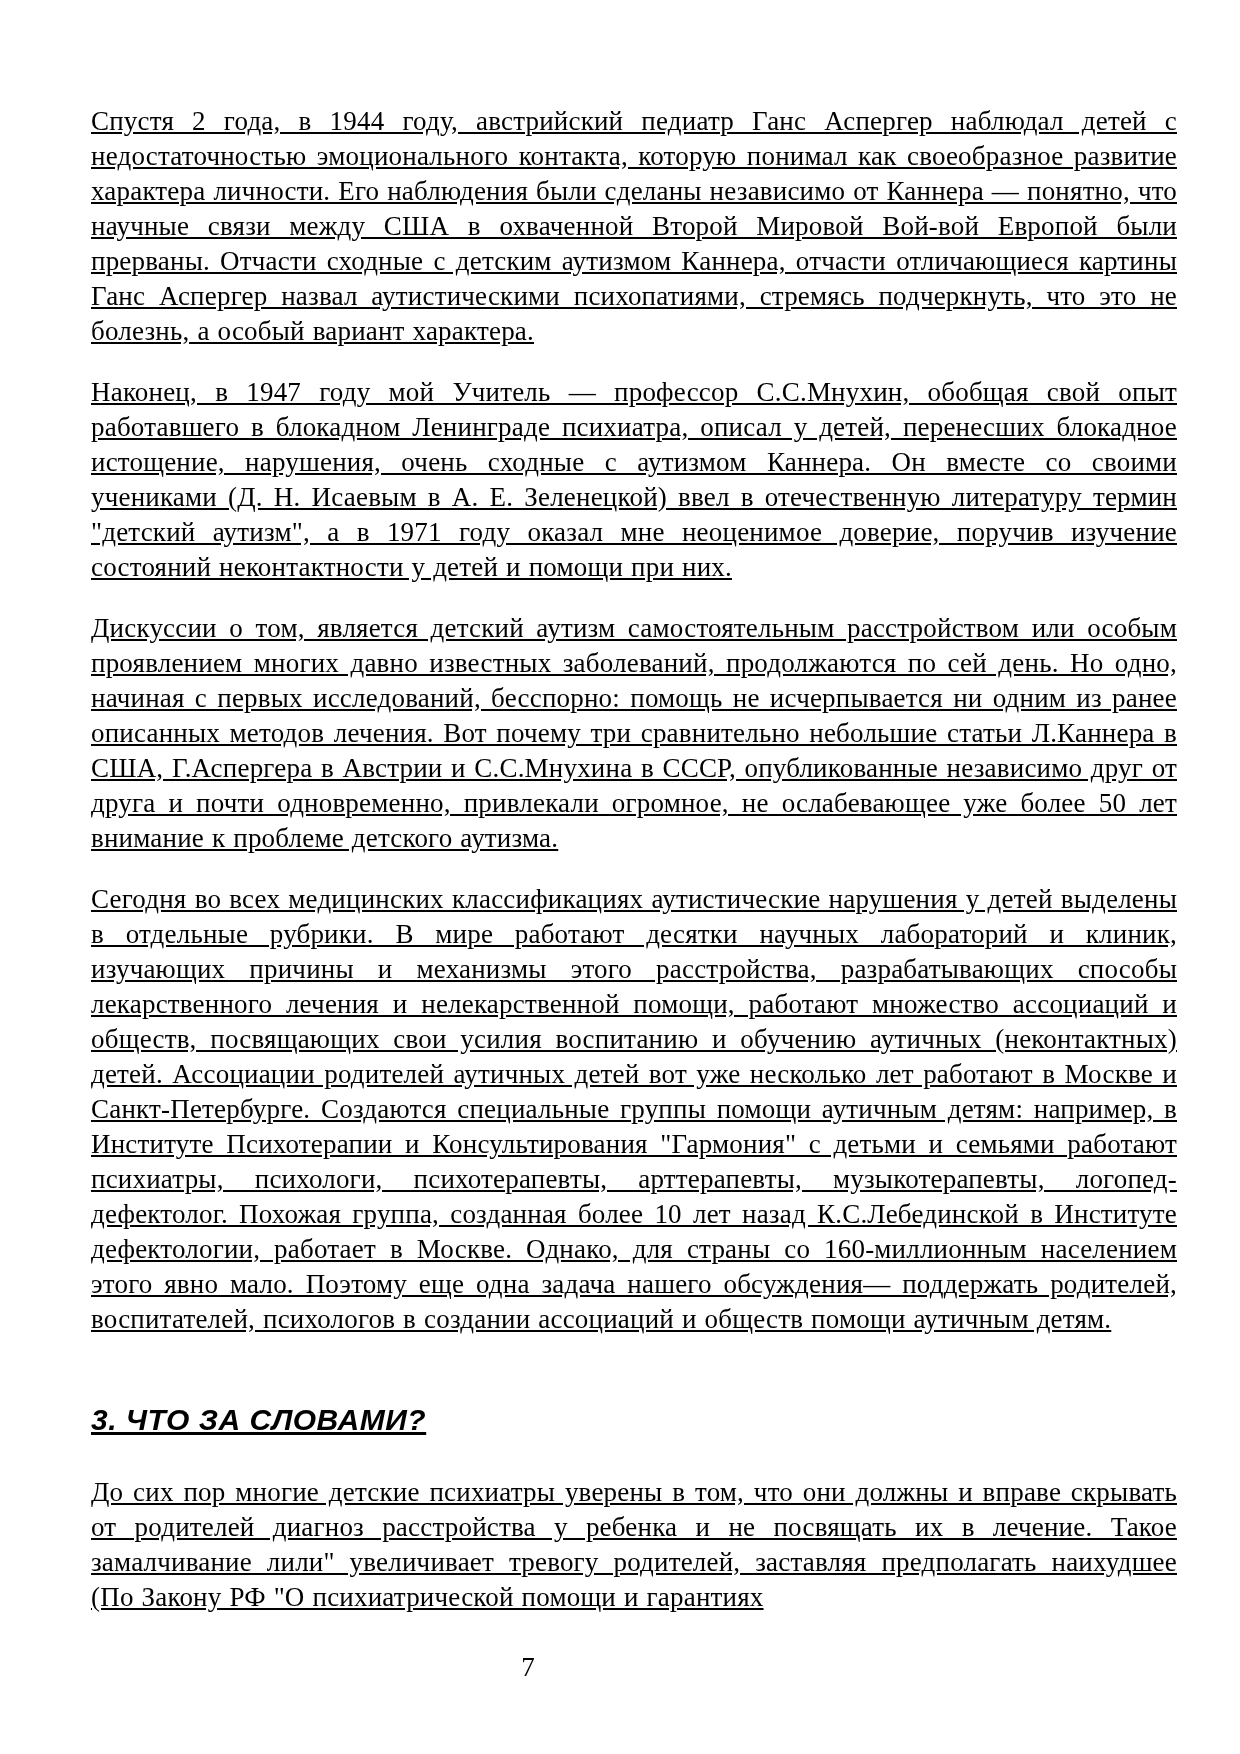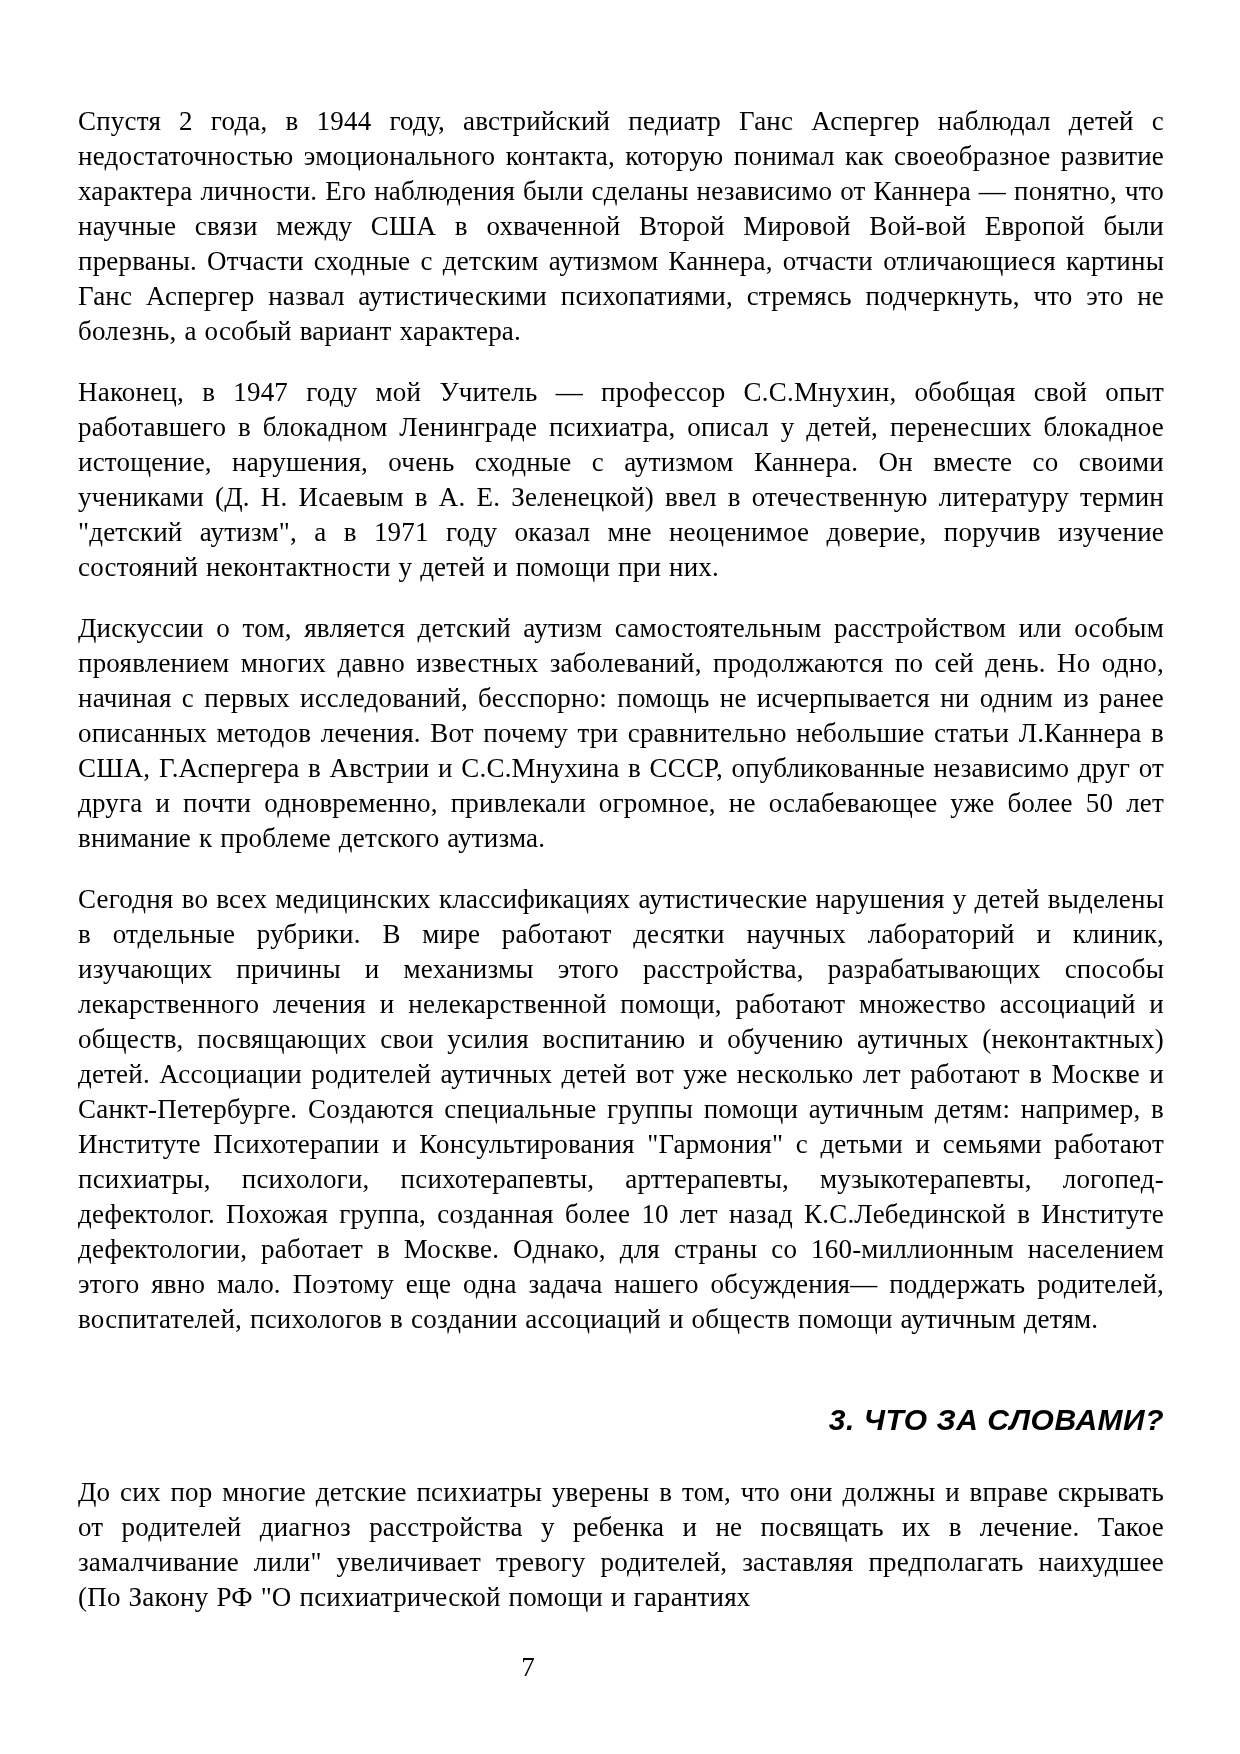--- a/index.html
+++ b/index.html
@@ -11,41 +11,42 @@
     position: relative;
     width: 1240px;
     height: 1754px;
     background: #ffffff;
     color: #000000;
     font-family: "Liberation Serif", "DejaVu Serif", serif;
     overflow: hidden;
   }
   .content {
     position: absolute;
-    left: 78px;
+    left: 91px;
     top: 104px;
     width: 1086px;
+    text-decoration: underline;
   }
   .para {
     margin: 0 0 26px 0;
     font-size: 27px;
     line-height: 35px;
     text-align: justify;
     text-align-last: left;
     letter-spacing: 0.2px;
     word-spacing: 1px;
   }
   .section-heading {
     margin: 66px 0 38px 0;
     font-family: "Liberation Sans", "DejaVu Sans", sans-serif;
     font-size: 30px;
     line-height: 34px;
     font-weight: bold;
     font-style: italic;
-    text-align: right;
+    text-align: left;
     letter-spacing: 0.5px;
   }
   .page-number {
     position: absolute;
     left: 78px;
     width: 900px;
     top: 1652px;
     font-size: 27px;
     text-align: center;
   }

